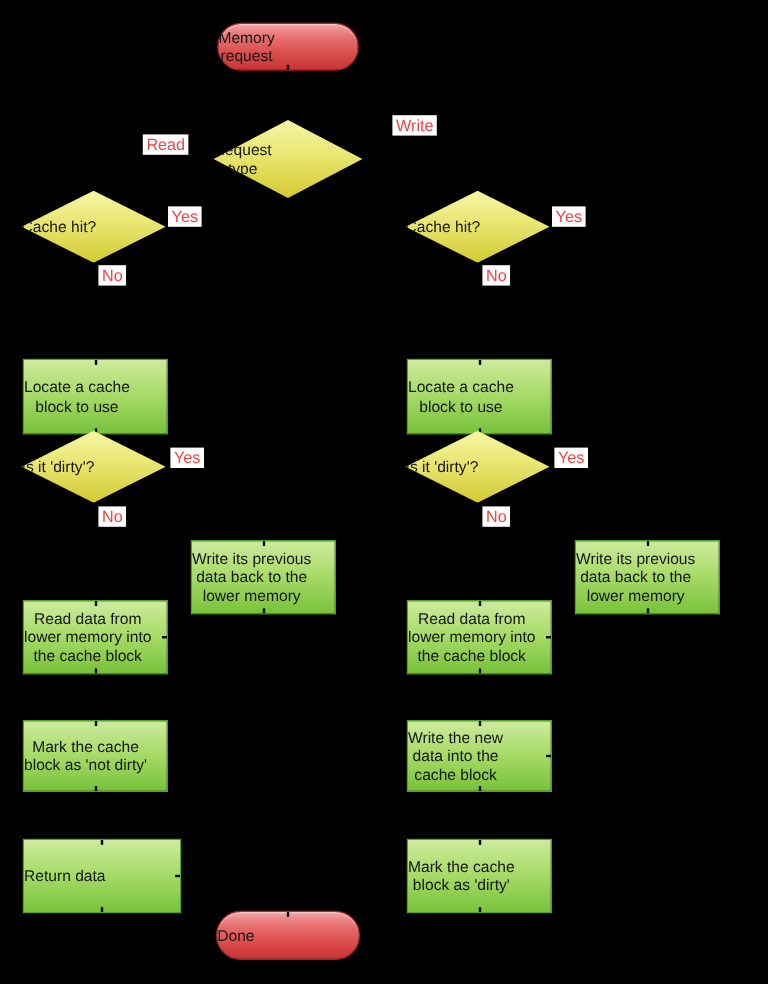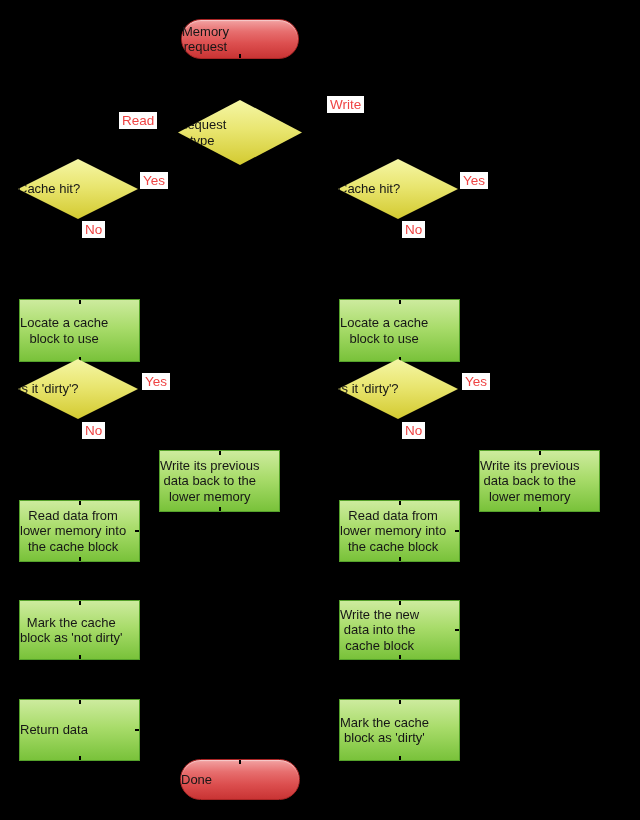--- a/index.html
+++ b/index.html
@@ -92,21 +92,21 @@
 lower memory into
 the cache block</span>
     <i class="tickr"></i>
   </div>
 
   <div class="node process" style="left:19px;top:559px;width:121px;height:60px">
     <span class="txt">Mark the cache
 block as 'not dirty'</span>
   </div>
 
-  <div class="node process" style="left:19px;top:658px;width:121px;height:62px">
+  <div class="node process" style="left:19px;top:658px;width:132px;height:62px">
     <span class="txt">Return data</span>
     <i class="tickr"></i>
   </div>
 
   <div class="node decision" style="left:338px;top:159px;width:120px;height:60px">
     <span class="txt">Cache hit?</span>
   </div>
   <div class="elabel" style="left:460px;top:172px">Yes</div>
   <div class="elabel" style="left:402px;top:221px">No</div>
 

